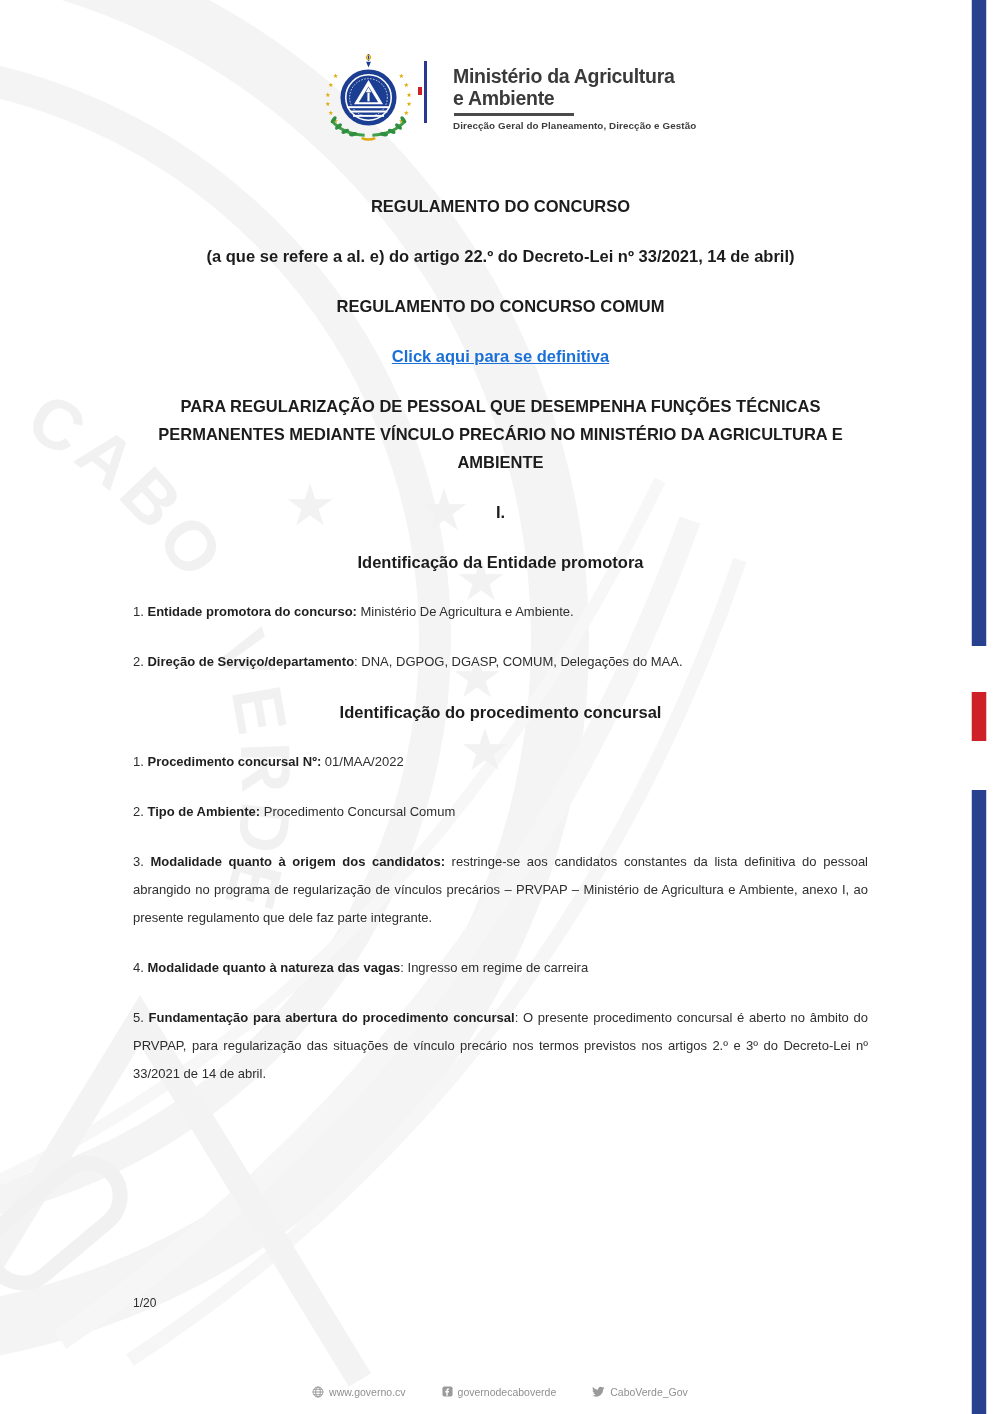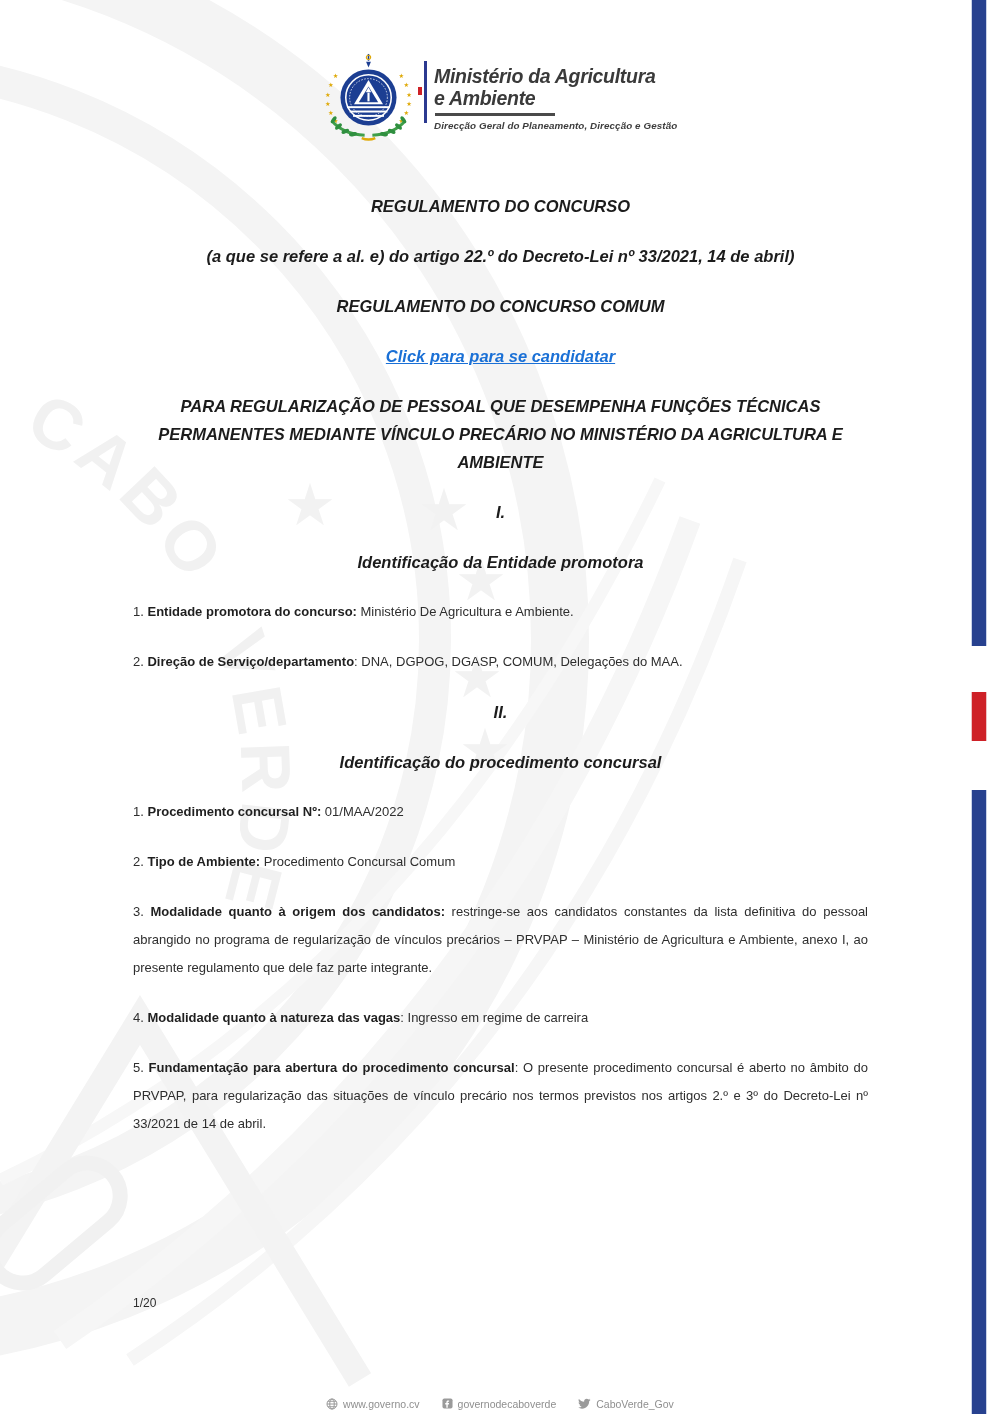--- a/index.html
+++ b/index.html
@@ -13,37 +13,37 @@
   .accent-bar { position:absolute; top:0; right:15px; width:14px; height:1414px; z-index:2; }
   .accent-seg { position:absolute; left:0; width:14px; }
   .seg-blue-top    { top:0;     height:646px; background:#27418f; border-left:1px solid #c9d2e8; border-right:1px solid #c9d2e8; }
   .seg-red         { top:692px; height:49px;  background:#ce2127; border-left:1px solid #ecc3c5; border-right:1px solid #ecc3c5; }
   .seg-blue-bottom { top:790px; height:624px; background:#27418f; border-left:1px solid #c9d2e8; border-right:1px solid #c9d2e8; }
   
   .logo-row { position:absolute; left:320px; top:53px; display:flex; align-items:flex-start; z-index:3; }
   .emblem { display:block; }
   .logo-divider { position:relative; width:3px; height:62px; background:#2b3990; margin:8px 0 0 7px; }
   .red-notch { position:absolute; left:-6px; top:26px; width:4px; height:8px; background:#ce2127; }
-  .logo-text { margin:12px 0 0 7px;font-style:italic; }
+  .logo-text { margin:12px 0 0 26px; }
   .ministry-name { font-size:19.5px; font-weight:bold; color:#3a3a3a; line-height:22px; letter-spacing:-0.3px; }
   .logo-underline { width:120px; height:2.5px; background:#4a4a4a; margin:4px 0 4px 1px; }
   .ministry-dept { font-size:9.8px; font-weight:bold; color:#3d3d3d; letter-spacing:0.1px; }
   
   .content { position:absolute; left:133px; top:192px; width:735px; z-index:1; }
   .content p { margin:0 0 22px 0; line-height:28px; }
-  .c  { text-align:center; font-weight:bold; font-size:16.5px; color:#1c1c1c;font-style:italic; }
+  .c  { text-align:center; font-weight:bold; font-size:16.5px; color:#1c1c1c; }
   .it { }
   .apply-link { color:#1a70d6; font-weight:bold; font-size:16.5px; text-decoration:underline; cursor:pointer; }
   .body-p { text-align:justify; font-size:13px; color:#2e2e2e; }
   .body-p b { color:#1f1f1f; }
   
   .page-number { position:absolute; left:133px; top:1296px; font-size:12px; color:#2e2e2e; z-index:1; }
   .site-footer {
-    position:absolute; left:0; right:0; bottom:4px; display:flex; justify-content:center;
-    align-items:center; gap:22px; z-index:1; color:#8f8f8f; font-size:10.5px;
+    position:absolute; left:0; right:0; bottom:16px; display:flex; justify-content:center;
+    align-items:center; gap:36px; z-index:1; color:#8f8f8f; font-size:10.5px;
   }
   .footer-item { display:flex; align-items:center; gap:5px; }
 </style>
 </head>
 <body>
 
 <div class="page">
 
   <svg class="watermark" width="1000" height="1414" viewBox="0 0 1000 1414" aria-hidden="true">
     <circle cx="-140" cy="640" r="700" fill="none" stroke="#f4f4f4" stroke-width="58"></circle>
@@ -123,30 +123,29 @@
       <div class="ministry-name">e Ambiente</div>
       <div class="logo-underline"></div>
       <div class="ministry-dept">Direcção Geral do Planeamento, Direcção e Gestão</div>
     </div>
   </header>
 
   <main class="content">
     <p class="c">REGULAMENTO DO CONCURSO</p>
     <p class="c">(a que se refere a al. e) do artigo 22.º do Decreto-Lei nº 33/2021, 14 de abril)</p>
     <p class="c">REGULAMENTO DO CONCURSO COMUM</p>
-    <p class="c"><a class="apply-link" href="#">Click para para se candidatar</a></p>
+    <p class="c"><a class="apply-link" href="#">Click aqui para se definitiva</a></p>
     <p class="c">PARA REGULARIZAÇÃO DE PESSOAL QUE DESEMPENHA FUNÇÕES TÉCNICAS PERMANENTES MEDIANTE VÍNCULO PRECÁRIO NO MINISTÉRIO DA AGRICULTURA E AMBIENTE</p>
 
     <p class="c">I.</p>
     <p class="c">Identificação da Entidade promotora</p>
 
     <p class="body-p"><span>1.</span><b> Entidade promotora do concurso:</b><span> Ministério De Agricultura e Ambiente.</span></p>
     <p class="body-p"><span>2.</span><b> Direção de Serviço/departamento</b><span>: DNA, DGPOG, DGASP, COMUM, Delegações do MAA.</span></p>
 
-    <p class="c">II.</p>
     <p class="c it">Identificação do procedimento concursal</p>
 
     <p class="body-p"><span>1.</span><b> Procedimento concursal Nº:</b><span> 01/MAA/2022</span></p>
     <p class="body-p"><span>2.</span><b> Tipo de Ambiente:</b><span> Procedimento Concursal Comum</span></p>
     <p class="body-p"><span>3.</span><b> Modalidade quanto à origem dos candidatos:</b><span> restringe-se aos candidatos constantes da lista definitiva do pessoal abrangido no programa de regularização de vínculos precários – PRVPAP – Ministério de Agricultura e Ambiente, anexo I, ao presente regulamento que dele faz parte integrante.</span></p>
     <p class="body-p"><span>4.</span><b> Modalidade quanto à natureza das vagas</b><span>: Ingresso em regime de carreira</span></p>
     <p class="body-p"><span>5.</span><b> Fundamentação para abertura do procedimento concursal</b><span>: O presente procedimento concursal é aberto no âmbito do PRVPAP, para regularização das situações de vínculo precário nos termos previstos nos artigos 2.º e 3º do Decreto-Lei nº 33/2021 de 14 de abril.</span></p>
   </main>
 
   <div class="page-number">1/20</div>

